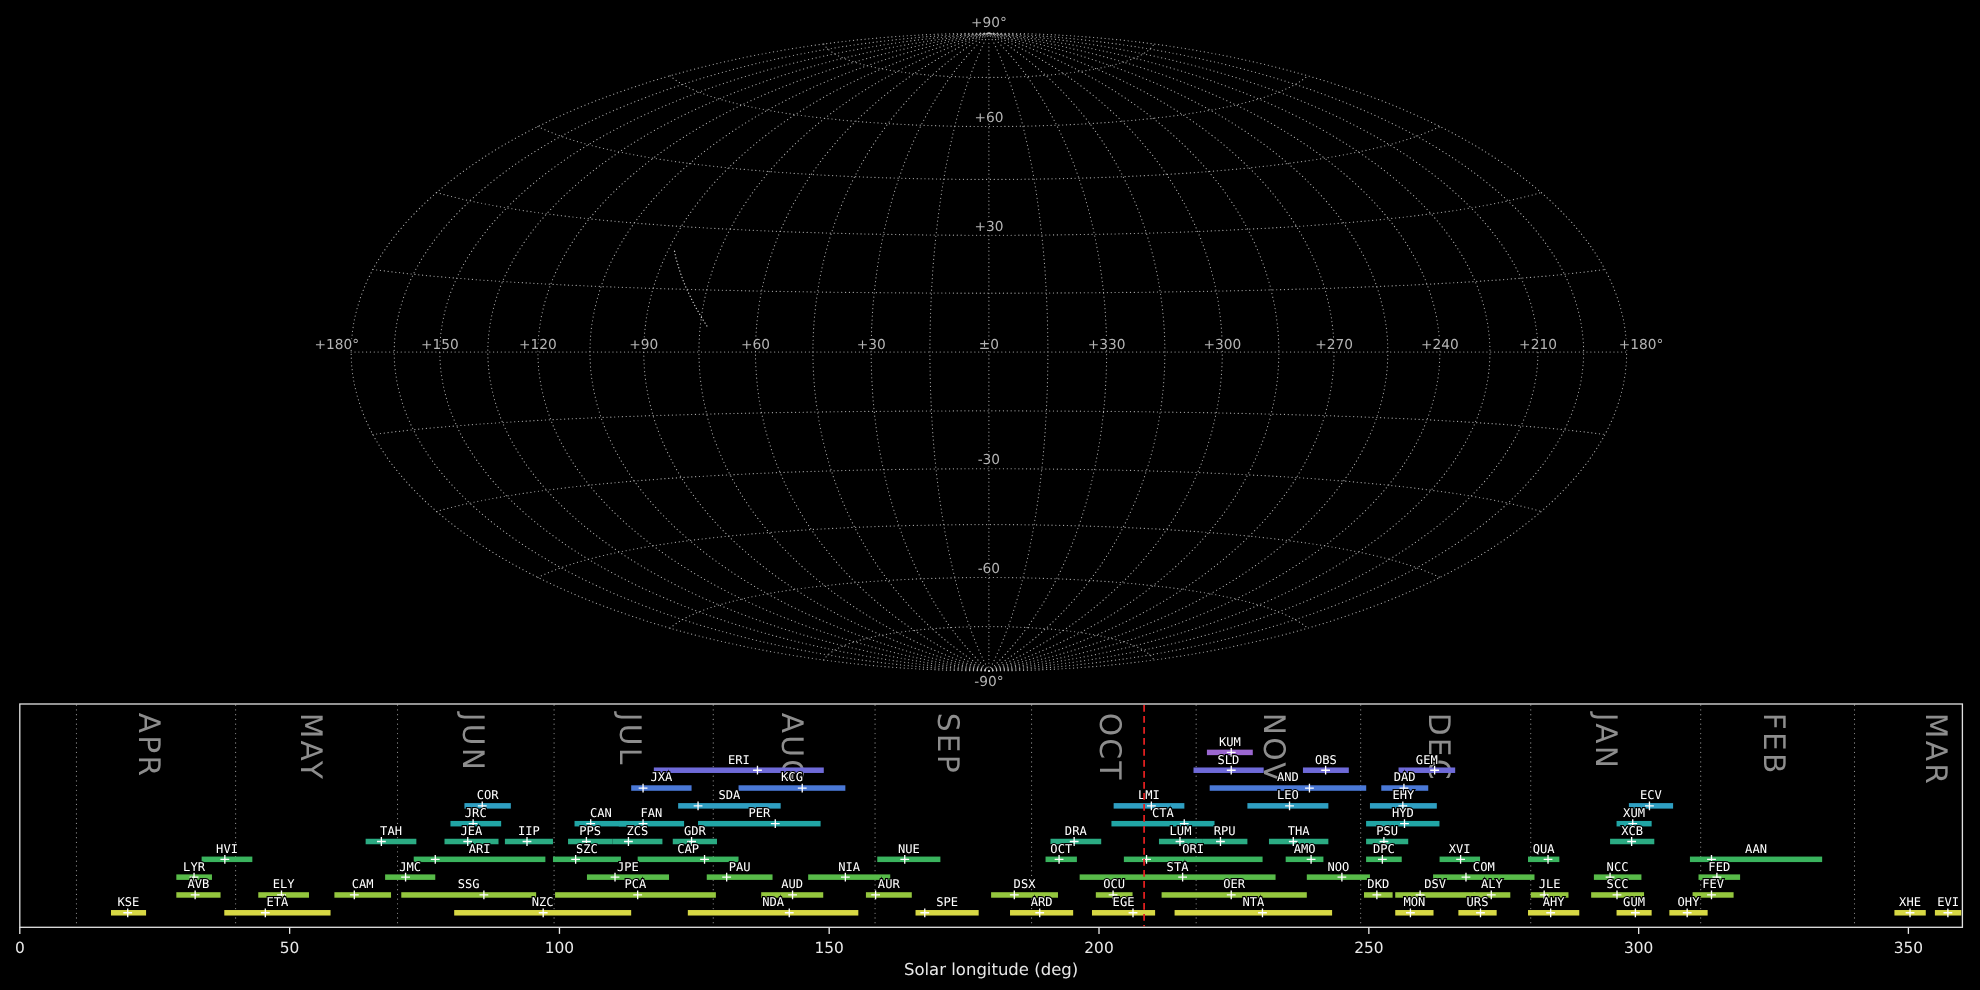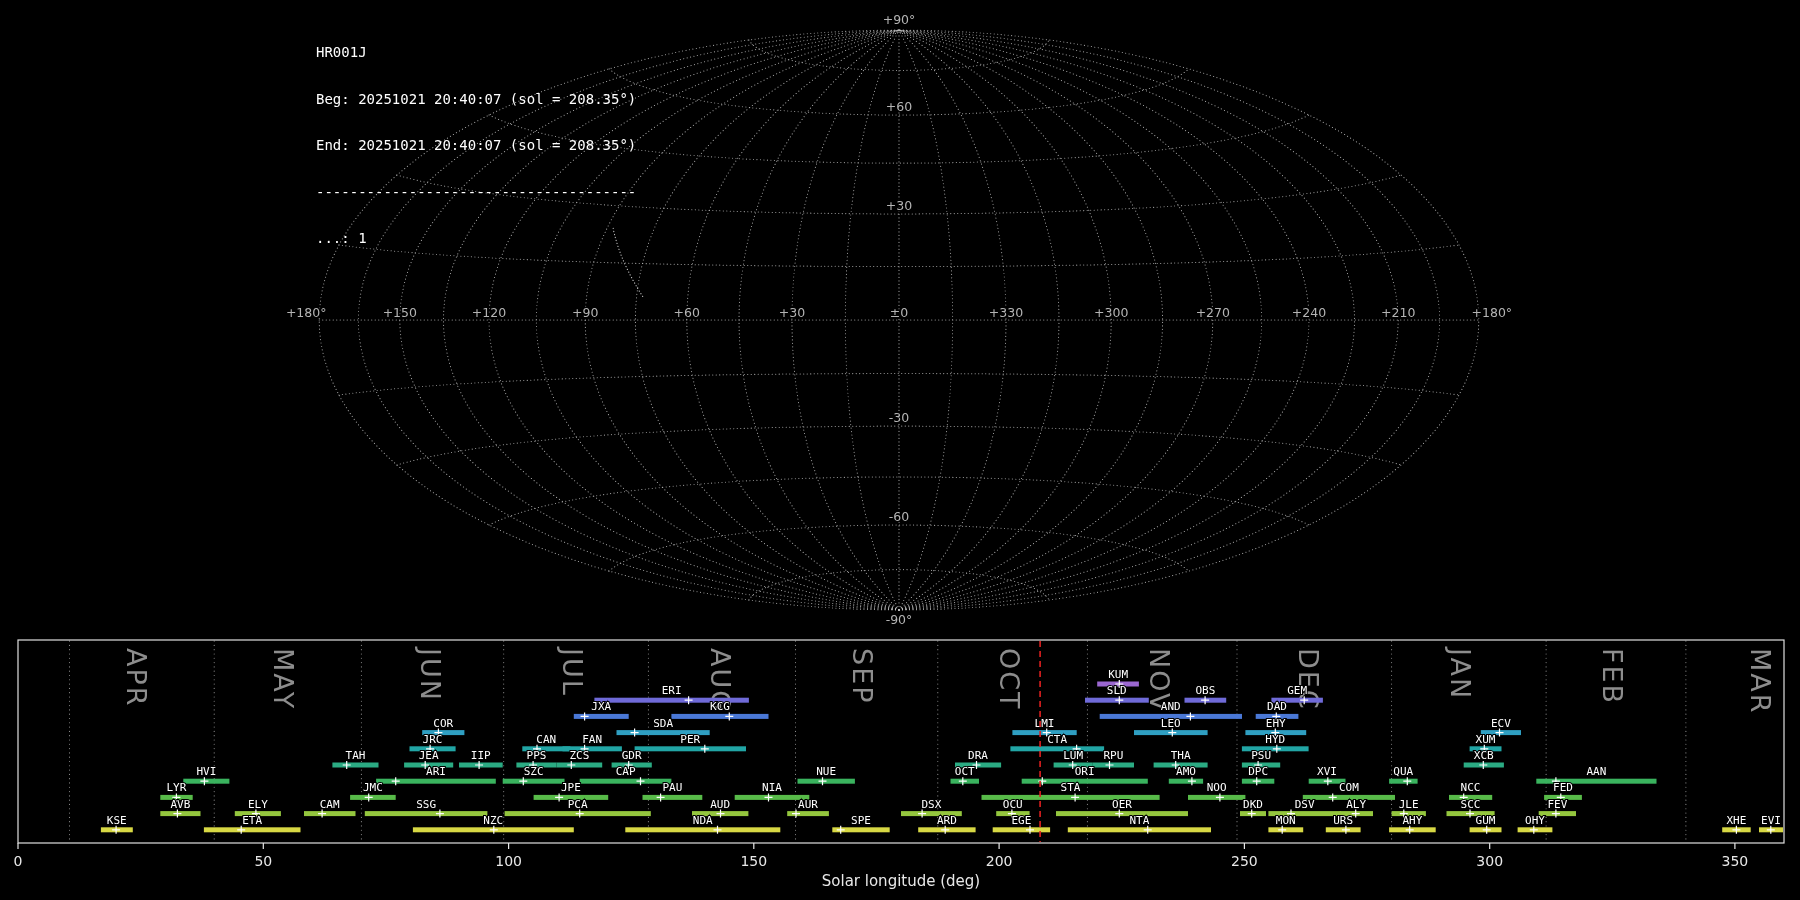--- a/index.html
+++ b/index.html
@@ -4,27 +4,20 @@
 <style>
   html,body{margin:0;padding:0;background:#000;width:1800px;height:900px;overflow:hidden;}
   .screen{position:relative;width:1800px;height:900px;background:#000;font-family:"DejaVu Sans Mono",monospace;}
   .header{position:absolute;left:316px;top:14px;color:#ffffff;font-size:14px;line-height:15.5px;white-space:pre;z-index:2;}
   #scene{position:absolute;left:0;top:0;}
 </style>
 </head>
 <body>
 
 <div class="screen">
-  <div class="header">
-    <div class="hline">HR001J</div>
-    <div class="hline">Beg: 20251021 20:40:07 (sol = 208.35°)</div>
-    <div class="hline">End: 20251021 20:40:07 (sol = 208.35°)</div>
-    <div class="hline">--------------------------------------</div>
-    <div class="hline">...: 1</div>
-  </div>
   <svg id="scene" width="1800" height="900" viewBox="0 0 1800 900">
       <g>
         <path fill="none" stroke="#c0c0c0" stroke-width="1.05" stroke-dasharray="0.1 3.4" stroke-linecap="round" opacity="0.88" d="M899.0,609.9L878.8,609.7L858.6,609.2L838.4,608.3L818.3,607.1L798.3,605.5L778.4,603.6L758.7,601.3L739.2,598.7L719.8,595.7L700.7,592.4L681.8,588.8L663.2,584.8L644.8,580.6L626.8,576.0L609.1,571.1L591.7,565.9L574.8,560.3L558.2,554.5L542.0,548.5L526.3,542.1L511.0,535.4L496.2,528.5L481.9,521.4L468.1,514.0L454.8,506.4L442.1,498.5L429.9,490.4L418.3,482.1L407.3,473.6L396.9,465.0L387.0,456.1L377.9,447.1L369.3,437.9L361.4,428.6L354.1,419.2L347.6,409.6L341.6,399.9L336.4,390.1L331.8,380.3L328.0,370.3L324.8,360.3L322.3,350.3L320.6,340.2L319.5,330.1L319.2,320.0L319.5,309.9L320.6,299.8L322.3,289.7L324.8,279.7L328.0,269.7L331.8,259.7L336.4,249.9L341.6,240.1L347.6,230.4L354.1,220.8L361.4,211.4L369.3,202.1L377.9,192.9L387.0,183.9L396.9,175.0L407.3,166.4L418.3,157.9L429.9,149.6L442.1,141.5L454.8,133.6L468.1,126.0L481.9,118.6L496.2,111.5L511.0,104.6L526.3,97.9L542.0,91.5L558.2,85.5L574.8,79.7L591.7,74.1L609.1,68.9L626.8,64.0L644.8,59.4L663.2,55.2L681.8,51.2L700.7,47.6L719.8,44.3L739.2,41.3L758.7,38.7L778.4,36.4L798.3,34.5L818.3,32.9L838.4,31.7L858.6,30.8L878.8,30.3L899.0,30.1"></path>
         <path fill="none" stroke="#c0c0c0" stroke-width="1.05" stroke-dasharray="0.1 3.4" stroke-linecap="round" opacity="0.88" d="M899.0,609.9L879.0,609.1L859.1,607.9L839.3,606.4L819.7,604.5L800.3,602.3L781.1,599.8L762.1,597.0L743.3,593.8L724.8,590.3L706.6,586.5L688.7,582.5L671.2,578.1L653.9,573.4L637.0,568.5L620.5,563.3L604.4,557.8L588.7,552.0L573.4,546.0L558.5,539.8L544.1,533.3L530.1,526.6L516.6,519.7L503.6,512.6L491.1,505.2L479.1,497.7L467.6,490.0L456.7,482.1L446.3,474.0L436.4,465.8L427.1,457.4L418.4,448.9L410.2,440.2L402.6,431.5L395.6,422.6L389.2,413.6L383.3,404.5L378.1,395.3L373.5,386.1L369.5,376.8L366.1,367.4L363.3,358.0L361.1,348.5L359.6,339.0L358.6,329.5L358.3,320.0L358.6,310.5L359.6,301.0L361.1,291.5L363.3,282.0L366.1,272.6L369.5,263.2L373.5,253.9L378.1,244.7L383.3,235.5L389.2,226.4L395.6,217.4L402.6,208.5L410.2,199.8L418.4,191.1L427.1,182.6L436.4,174.2L446.3,166.0L456.7,157.9L467.6,150.0L479.1,142.3L491.1,134.8L503.6,127.4L516.6,120.3L530.1,113.4L544.1,106.7L558.5,100.2L573.4,94.0L588.7,88.0L604.4,82.2L620.5,76.7L637.0,71.5L653.9,66.6L671.2,61.9L688.7,57.5L706.6,53.5L724.8,49.7L743.3,46.2L762.1,43.0L781.1,40.2L800.3,37.7L819.7,35.5L839.3,33.6L859.1,32.1L879.0,30.9L899.0,30.1"></path>
         <path fill="none" stroke="#c0c0c0" stroke-width="1.05" stroke-dasharray="0.1 3.4" stroke-linecap="round" opacity="0.88" d="M899.0,609.9L879.5,608.4L860.3,606.6L841.2,604.5L822.4,602.1L803.9,599.3L785.6,596.2L767.6,592.9L749.9,589.2L732.5,585.3L715.4,581.1L698.7,576.6L682.3,571.9L666.3,566.9L650.7,561.7L635.5,556.3L620.7,550.6L606.3,544.6L592.3,538.5L578.8,532.2L565.7,525.6L553.0,518.9L540.8,512.0L529.1,504.9L517.8,497.7L507.1,490.2L496.8,482.7L487.0,475.0L477.7,467.1L468.9,459.1L460.6,451.0L452.8,442.8L445.6,434.5L438.9,426.0L432.7,417.5L427.0,408.9L421.8,400.3L417.2,391.5L413.2,382.7L409.6,373.8L406.6,364.9L404.2,356.0L402.3,347.0L400.9,338.0L400.1,329.0L399.8,320.0L400.1,311.0L400.9,302.0L402.3,293.0L404.2,284.0L406.6,275.1L409.6,266.2L413.2,257.3L417.2,248.5L421.8,239.7L427.0,231.1L432.7,222.5L438.9,214.0L445.6,205.5L452.8,197.2L460.6,189.0L468.9,180.9L477.7,172.9L487.0,165.0L496.8,157.3L507.1,149.8L517.8,142.3L529.1,135.1L540.8,128.0L553.0,121.1L565.7,114.4L578.8,107.8L592.3,101.5L606.3,95.4L620.7,89.4L635.5,83.7L650.7,78.3L666.3,73.1L682.3,68.1L698.7,63.4L715.4,58.9L732.5,54.7L749.9,50.8L767.6,47.1L785.6,43.8L803.9,40.7L822.4,37.9L841.2,35.5L860.3,33.4L879.5,31.6L899.0,30.1"></path>
         <path fill="none" stroke="#c0c0c0" stroke-width="1.05" stroke-dasharray="0.1 3.4" stroke-linecap="round" opacity="0.88" d="M899.0,609.9L880.4,607.8L862.1,605.4L844.1,602.7L826.4,599.7L808.9,596.5L791.8,592.9L775.0,589.1L758.6,585.1L742.5,580.7L726.7,576.2L711.3,571.4L696.3,566.4L681.7,561.1L667.4,555.7L653.6,550.0L640.2,544.2L627.1,538.1L614.5,531.9L602.3,525.5L590.5,519.0L579.2,512.2L568.3,505.4L557.8,498.3L547.7,491.2L538.1,483.9L529.0,476.5L520.3,468.9L512.1,461.3L504.3,453.5L496.9,445.6L490.1,437.7L483.7,429.6L477.7,421.5L472.3,413.3L467.3,405.0L462.8,396.7L458.7,388.3L455.1,379.9L452.0,371.4L449.4,362.9L447.3,354.4L445.6,345.8L444.4,337.2L443.7,328.6L443.4,320.0L443.7,311.4L444.4,302.8L445.6,294.2L447.3,285.6L449.4,277.1L452.0,268.6L455.1,260.1L458.7,251.7L462.8,243.3L467.3,235.0L472.3,226.7L477.7,218.5L483.7,210.4L490.1,202.3L496.9,194.4L504.3,186.5L512.1,178.7L520.3,171.1L529.0,163.5L538.1,156.1L547.7,148.8L557.8,141.7L568.3,134.6L579.2,127.8L590.5,121.0L602.3,114.5L614.5,108.1L627.1,101.9L640.2,95.8L653.6,90.0L667.4,84.3L681.7,78.9L696.3,73.6L711.3,68.6L726.7,63.8L742.5,59.3L758.6,54.9L775.0,50.9L791.8,47.1L808.9,43.5L826.4,40.3L844.1,37.3L862.1,34.6L880.4,32.2L899.0,30.1"></path>
         <path fill="none" stroke="#c0c0c0" stroke-width="1.05" stroke-dasharray="0.1 3.4" stroke-linecap="round" opacity="0.88" d="M899.0,609.9L881.6,607.2L864.6,604.3L847.8,601.1L831.4,597.6L815.4,593.9L799.6,589.9L784.3,585.7L769.2,581.3L754.6,576.6L740.3,571.8L726.4,566.7L712.8,561.4L699.6,556.0L686.8,550.4L674.4,544.6L662.4,538.6L650.8,532.5L639.5,526.2L628.7,519.8L618.2,513.2L608.1,506.5L598.5,499.7L589.2,492.7L580.4,485.6L571.9,478.5L563.9,471.2L556.2,463.8L549.0,456.3L542.1,448.7L535.7,441.1L529.7,433.4L524.1,425.6L518.9,417.7L514.2,409.8L509.8,401.8L505.8,393.8L502.3,385.7L499.2,377.6L496.5,369.4L494.2,361.2L492.3,353.0L490.9,344.8L489.8,336.5L489.2,328.3L489.0,320.0L489.2,311.7L489.8,303.5L490.9,295.2L492.3,287.0L494.2,278.8L496.5,270.6L499.2,262.4L502.3,254.3L505.8,246.2L509.8,238.2L514.2,230.2L518.9,222.3L524.1,214.4L529.7,206.6L535.7,198.9L542.1,191.3L549.0,183.7L556.2,176.2L563.9,168.8L571.9,161.5L580.4,154.4L589.2,147.3L598.5,140.3L608.1,133.5L618.2,126.8L628.7,120.2L639.5,113.8L650.8,107.5L662.4,101.4L674.4,95.4L686.8,89.6L699.6,84.0L712.8,78.6L726.4,73.3L740.3,68.2L754.6,63.4L769.2,58.7L784.3,54.3L799.6,50.1L815.4,46.1L831.4,42.4L847.8,38.9L864.6,35.7L881.6,32.8L899.0,30.1"></path>
         <path fill="none" stroke="#c0c0c0" stroke-width="1.05" stroke-dasharray="0.1 3.4" stroke-linecap="round" opacity="0.88" d="M899.0,609.9L883.1,606.7L867.6,603.3L852.4,599.6L837.5,595.7L823.0,591.5L808.9,587.2L795.1,582.6L781.7,577.9L768.6,573.0L755.9,567.8L743.5,562.6L731.5,557.1L719.8,551.5L708.5,545.7L697.6,539.8L687.0,533.8L676.8,527.6L667.0,521.3L657.5,514.8L648.3,508.3L639.5,501.6L631.1,494.8L623.0,487.9L615.3,481.0L608.0,473.9L601.0,466.7L594.4,459.5L588.1,452.2L582.2,444.8L576.6,437.3L571.4,429.8L566.6,422.2L562.1,414.5L558.0,406.8L554.2,399.1L550.8,391.3L547.8,383.5L545.1,375.6L542.8,367.7L540.8,359.8L539.2,351.9L537.9,343.9L537.0,336.0L536.5,328.0L536.3,320.0L536.5,312.0L537.0,304.0L537.9,296.1L539.2,288.1L540.8,280.2L542.8,272.3L545.1,264.4L547.8,256.5L550.8,248.7L554.2,240.9L558.0,233.2L562.1,225.5L566.6,217.8L571.4,210.2L576.6,202.7L582.2,195.2L588.1,187.8L594.4,180.5L601.0,173.3L608.0,166.1L615.3,159.0L623.0,152.1L631.1,145.2L639.5,138.4L648.3,131.7L657.5,125.2L667.0,118.7L676.8,112.4L687.0,106.2L697.6,100.2L708.5,94.3L719.8,88.5L731.5,82.9L743.5,77.4L755.9,72.2L768.6,67.0L781.7,62.1L795.1,57.4L808.9,52.8L823.0,48.5L837.5,44.3L852.4,40.4L867.6,36.7L883.1,33.3L899.0,30.1"></path>
         <path fill="none" stroke="#c0c0c0" stroke-width="1.05" stroke-dasharray="0.1 3.4" stroke-linecap="round" opacity="0.88" d="M899.0,609.9L884.9,606.2L871.1,602.3L857.6,598.2L844.6,593.9L831.8,589.4L819.4,584.8L807.3,579.9L795.6,574.9L784.2,569.8L773.2,564.5L762.4,559.0L752.0,553.4L742.0,547.7L732.2,541.8L722.8,535.8L713.7,529.7L704.9,523.5L696.5,517.1L688.3,510.7L680.5,504.1L673.0,497.5L665.8,490.8L658.9,484.0L652.3,477.1L646.0,470.1L640.1,463.0L634.5,455.9L629.1,448.7L624.1,441.5L619.4,434.2L615.0,426.8L610.9,419.4L607.1,411.9L603.6,404.4L600.4,396.9L597.5,389.3L594.9,381.7L592.6,374.0L590.7,366.3L589.0,358.7L587.6,350.9L586.6,343.2L585.8,335.5L585.4,327.7L585.2,320.0L585.4,312.3L585.8,304.5L586.6,296.8L587.6,289.1L589.0,281.3L590.7,273.7L592.6,266.0L594.9,258.3L597.5,250.7L600.4,243.1L603.6,235.6L607.1,228.1L610.9,220.6L615.0,213.2L619.4,205.8L624.1,198.5L629.1,191.3L634.5,184.1L640.1,177.0L646.0,169.9L652.3,162.9L658.9,156.0L665.8,149.2L673.0,142.5L680.5,135.9L688.3,129.3L696.5,122.9L704.9,116.5L713.7,110.3L722.8,104.2L732.2,98.2L742.0,92.3L752.0,86.6L762.4,81.0L773.2,75.5L784.2,70.2L795.6,65.1L807.3,60.1L819.4,55.2L831.8,50.6L844.6,46.1L857.6,41.8L871.1,37.7L884.9,33.8L899.0,30.1"></path>
         <path fill="none" stroke="#c0c0c0" stroke-width="1.05" stroke-dasharray="0.1 3.4" stroke-linecap="round" opacity="0.88" d="M899.0,609.9L886.8,605.8L875.0,601.5L863.5,597.1L852.4,592.4L841.5,587.7L831.0,582.7L820.8,577.7L810.9,572.4L801.3,567.1L791.9,561.6L782.9,556.0L774.2,550.3L765.7,544.4L757.5,538.5L749.7,532.4L742.1,526.3L734.7,520.0L727.7,513.7L720.9,507.3L714.4,500.7L708.1,494.1L702.1,487.4L696.4,480.7L690.9,473.9L685.7,467.0L680.8,460.0L676.1,453.0L671.7,445.9L667.6,438.8L663.7,431.6L660.0,424.4L656.6,417.1L653.5,409.8L650.6,402.4L647.9,395.1L645.6,387.6L643.4,380.2L641.6,372.7L639.9,365.2L638.5,357.7L637.4,350.2L636.5,342.7L635.9,335.1L635.5,327.6L635.4,320.0L635.5,312.4L635.9,304.9L636.5,297.3L637.4,289.8L638.5,282.3L639.9,274.8L641.6,267.3L643.4,259.8L645.6,252.4L647.9,244.9L650.6,237.6L653.5,230.2L656.6,222.9L660.0,215.6L663.7,208.4L667.6,201.2L671.7,194.1L676.1,187.0L680.8,180.0L685.7,173.0L690.9,166.1L696.4,159.3L702.1,152.6L708.1,145.9L714.4,139.3L720.9,132.7L727.7,126.3L734.7,120.0L742.1,113.7L749.7,107.6L757.5,101.5L765.7,95.6L774.2,89.7L782.9,84.0L791.9,78.4L801.3,72.9L810.9,67.6L820.8,62.3L831.0,57.3L841.5,52.3L852.4,47.6L863.5,42.9L875.0,38.5L886.8,34.2L899.0,30.1"></path>

